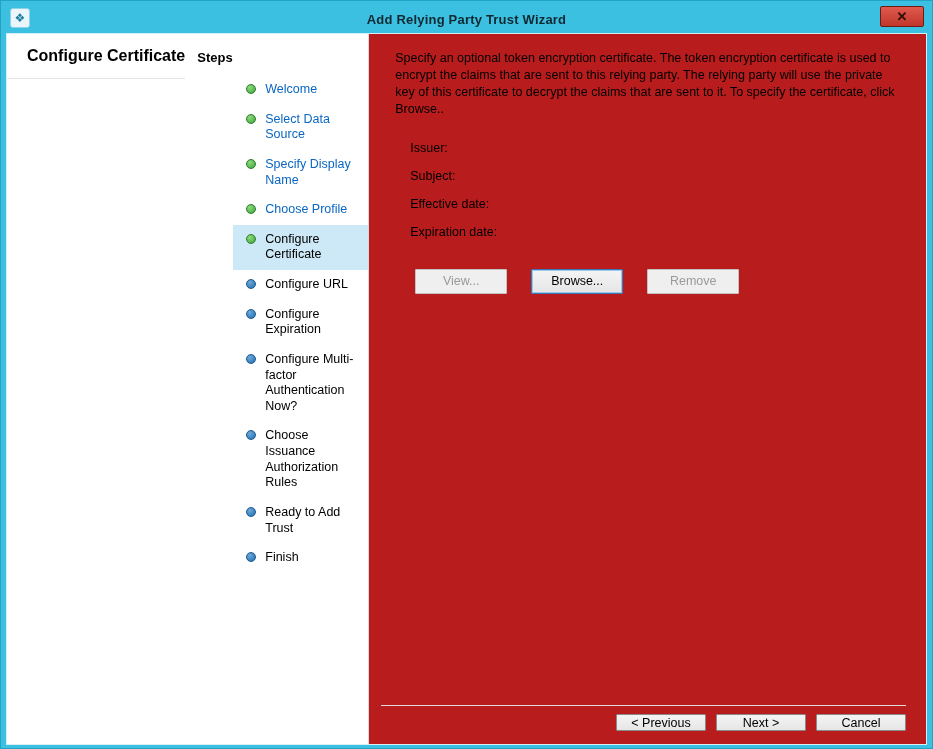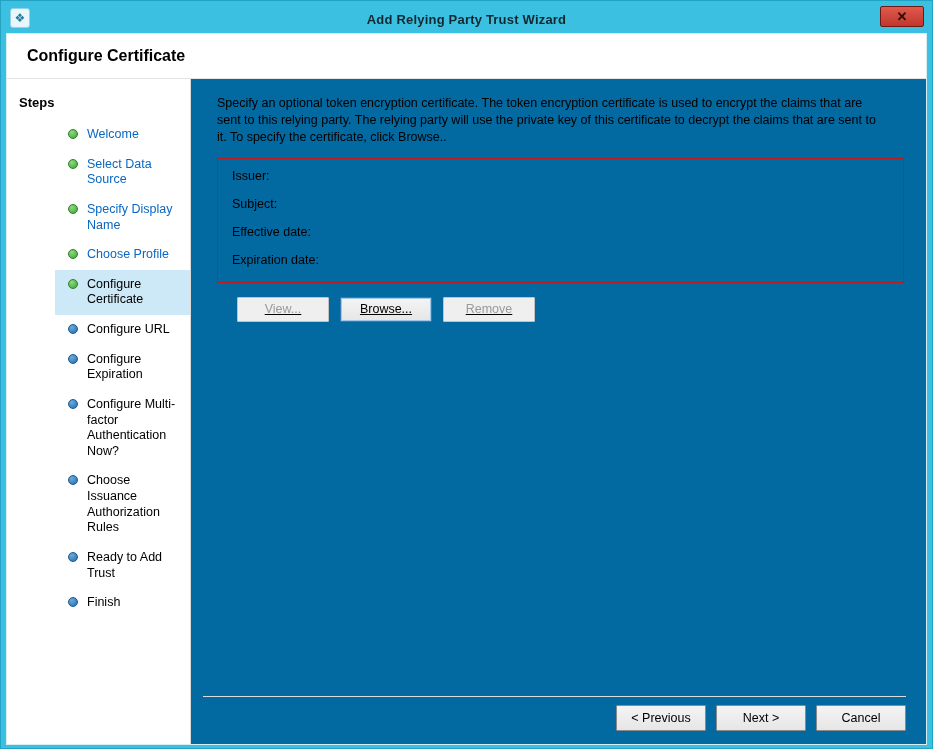--- a/index.html
+++ b/index.html
@@ -43,21 +43,21 @@
     border: 1px solid #6e1a12;
     border-radius: 2px;
     display: flex; align-items: center; justify-content: center;
     font-size: 13px; font-weight: bold; color: #2a0c08;
     cursor: pointer;
   }
   
   .dialog {
     height: 712px;
     background: #ffffff;
-    display: flex; flex-direction: column;
+    display: flex; 
     border: 1px solid #d8eef5;
   }
   .page-header {
     height: 45px;
     background: #ffffff;
     display: flex; align-items: center;
     padding-left: 20px;
     border-bottom: 1px solid #e4e4e4;
     flex: none;
   }
@@ -94,21 +94,21 @@
   .bullet.blue {
     background: radial-gradient(circle at 35% 30%, #6fa8d8, #1f6eb0);
     border: 1px solid #195a92;
   }
   .step.completed .step-label { color: #0a66c2; cursor: pointer; }
   .step.current { background: #cde8f6; }
   .step.current .step-label { color: #000; }
   .step.upcoming .step-label { color: #000; }
   
   .main {
-    flex: 1; background: #0369a1;
+    flex: 1; background: #b91c1c;
     position: relative;
     padding: 16px 22px 0 26px;
     font-size: 12.5px; color: #000;
   }
   .description { line-height: 1.35; max-width: 660px; }
   .cert-box {
     margin-top: 12px;
     border: 1px solid #b91c1c;
     padding: 7px 14px 4px 14px;
     width: 100%;
@@ -131,31 +131,31 @@
     border-color: #c2c2c2;
     color: #9a9a9a;
     cursor: default;
   }
   .btn.focused {
     border: 1px solid #3a79b8;
     box-shadow: inset 0 0 0 1px #9ec7e8;
   }
   .cert-buttons {
     margin: 14px 0 0 20px;
-    display: flex; gap: 11px; text-decoration: underline;
+    display: flex; gap: 24px;
   }
   
   .footer {
     position: absolute;
     left: 12px; right: 20px; bottom: 13px;
     border-top: 1px solid #dcdcdc;
     padding-top: 8px;
     display: flex; justify-content: flex-end; gap: 10px;
   }
-  .footer .btn { min-width: 90px; height: 26px; border-color: #8a8a8a; }
+  .footer .btn { min-width: 90px; height: 17px; border-color: #8a8a8a; }
 </style>
 </head>
 <body>
 
 <div class="window">
 
   <div class="titlebar">
     <span class="app-icon">❖</span>
     <span class="titlebar-title">Add Relying Party Trust Wizard</span>
     <span class="close-btn">✕</span>

